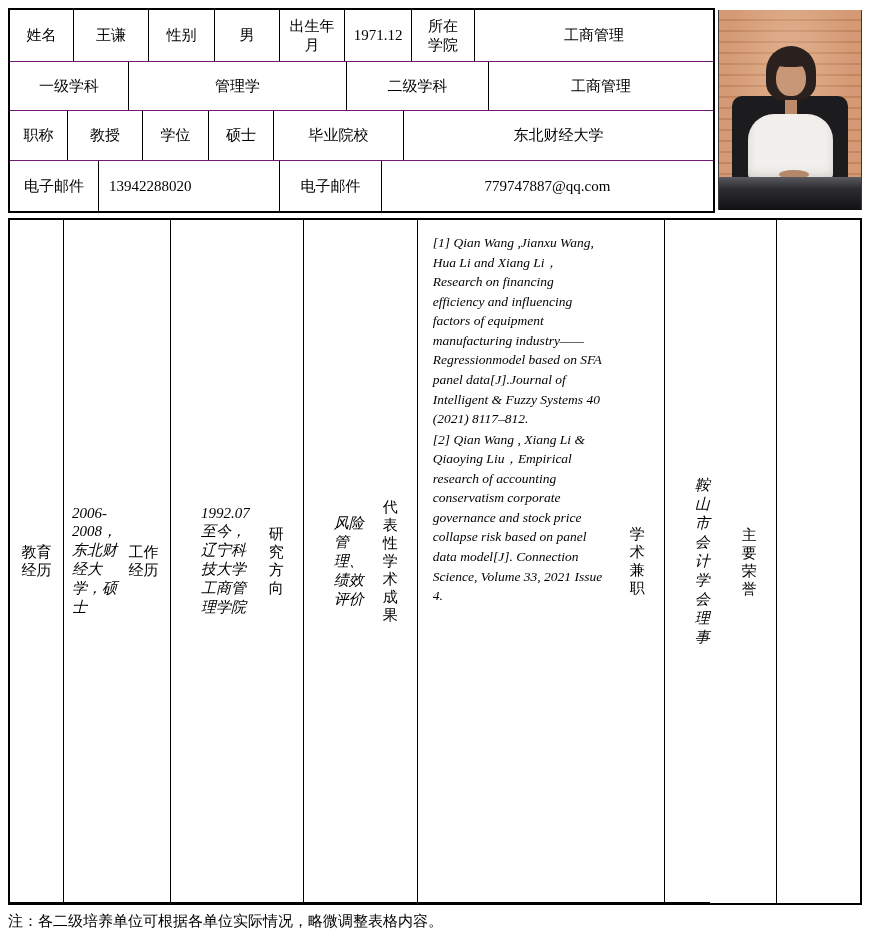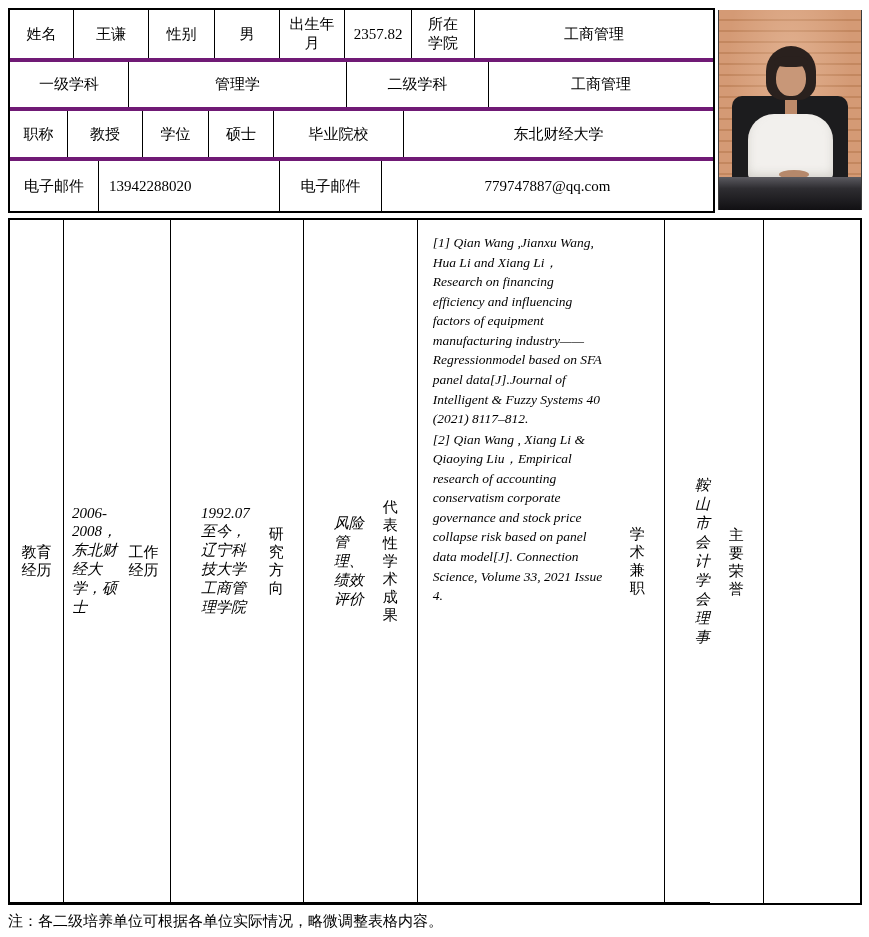--- a/index.html
+++ b/index.html
@@ -1,30 +1,30 @@
 <!DOCTYPE html>
 <html><head>
 <meta charset="utf-8">
 <style>
   html,body{margin:0;padding:0;background:#fff;}
   .page{position:relative;width:869px;height:937px;background:#fff;color:#000;
         font-family:"Liberation Serif","DejaVu Serif",serif;}
   .tbl{position:absolute;border:2px solid #000;box-sizing:border-box;background:#fff;}
   .upper{left:8px;top:8px;width:707px;height:205px;display:flex;flex-direction:column;}
-  .tr{display:flex;border-bottom:4px solid #701a75;flex:none;box-sizing:border-box;}
+  .tr{display:flex;border-bottom:1px solid #701a75;flex:none;box-sizing:border-box;}
   .tr:last-child{border-bottom:none;}
   .td{border-right:1px solid #000;box-sizing:border-box;display:flex;align-items:center;
       justify-content:center;text-align:center;font-size:15px;flex:none;overflow:hidden;line-height:1.25;}
   .td:last-child{border-right:none;}
   .td.grow{flex:1;}
   .td.leftal{justify-content:flex-start;padding-left:10px;text-align:left;}
   .wrapspan{word-break:break-all;display:inline-block;}
   .lower{left:8px;top:218px;width:854px;height:687px;display:flex;flex-direction:row;}
   .lrow{display:flex;border-bottom:1px solid #000;flex:none;box-sizing:border-box;}
-  .lrow:last-child{border-bottom:none;flex:1;}
+  .lrow:last-child{border-bottom:none;flex:1;margin-left:13px;}
   .llabel{width:54px;flex:none;border-right:1px solid #000;box-sizing:border-box;
           display:flex;align-items:center;justify-content:center;font-size:15px;}
   .vlab{word-break:break-all;line-height:1.2;text-align:center;}
   .v1{width:16px;} .v2{width:32px;}
   .lcontent{flex:1;font-size:15px;display:flex;align-items:center;padding-left:30px;box-sizing:border-box;font-style:italic;}
   .lcontent.tight{padding-left:8px;}
   .lcontent.pubs{display:block;padding:13px 8px 0 5px;font-size:13.5px;line-height:1.45;text-align:left;}
   .pub-item{margin:0 0 1px 10px;}
   .footer-note{position:absolute;left:8px;top:912px;font-size:15px;white-space:nowrap;}
   
@@ -55,21 +55,21 @@
 
   <div class="tbl upper">
     <div class="tr" style="flex-basis:52px">
       <div class="td" style="width:64px">姓名</div>
       <div class="td" style="width:75px">王谦</div>
       <div class="td" style="width:66px">性别</div>
       <div class="td" style="width:65px">男</div>
       <div class="td" style="width:65px">
           <span class="wrapspan" style="width:48px">出生年月</span>
         </div>
-      <div class="td" style="width:67px">2357.82</div>
+      <div class="td" style="width:67px">1971.12</div>
       <div class="td" style="width:63px">
           <span class="wrapspan" style="width:32px">所在学院</span>
         </div>
       <div class="td grow">工商管理</div>
     </div>
     <div class="tr" style="flex-basis:49px">
       <div class="td" style="width:119px">一级学科</div>
       <div class="td" style="width:218px">管理学</div>
       <div class="td" style="width:142px">二级学科</div>
       <div class="td grow">工商管理</div>

